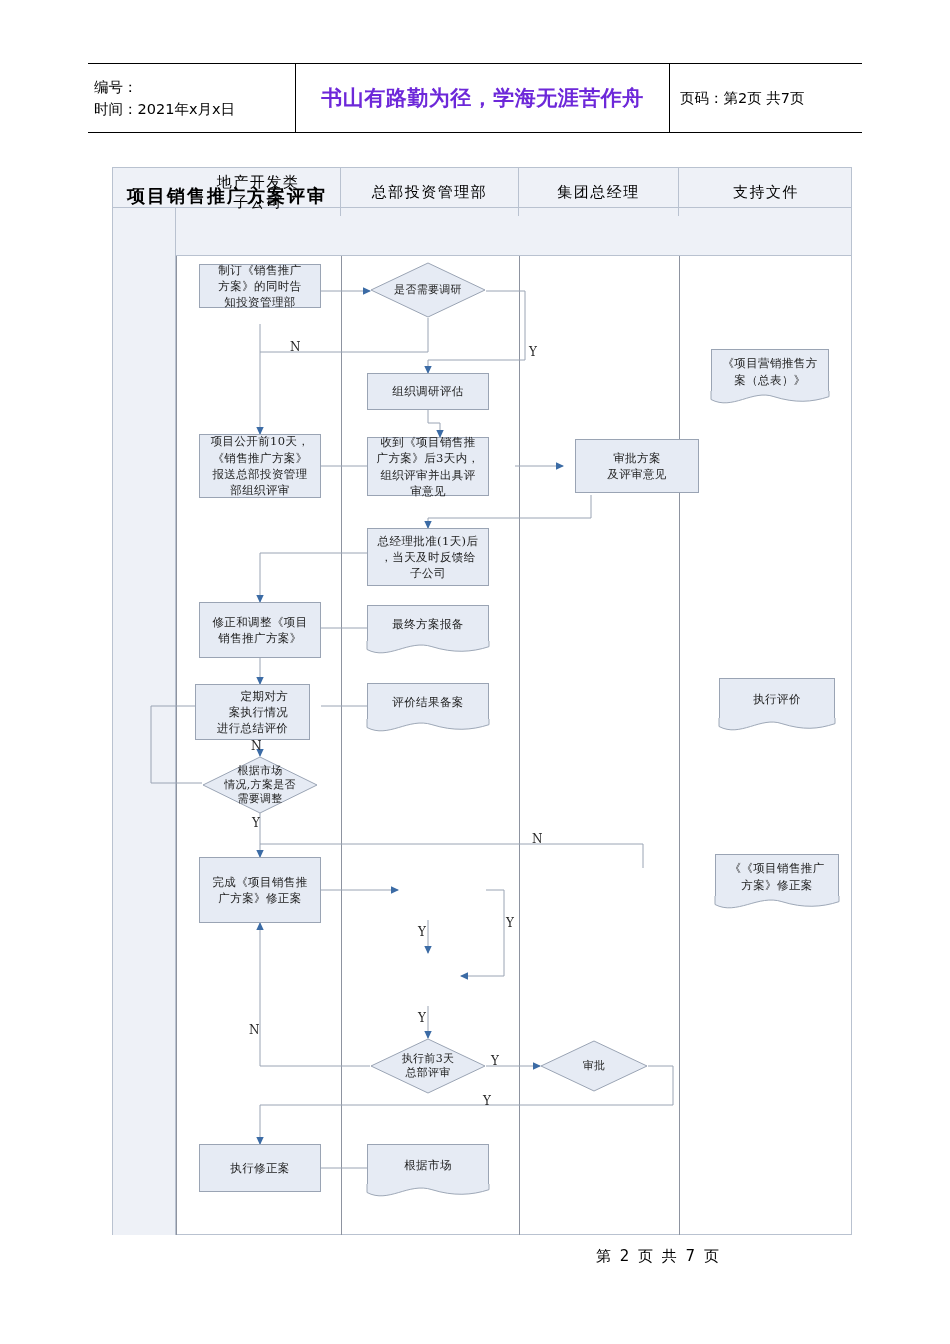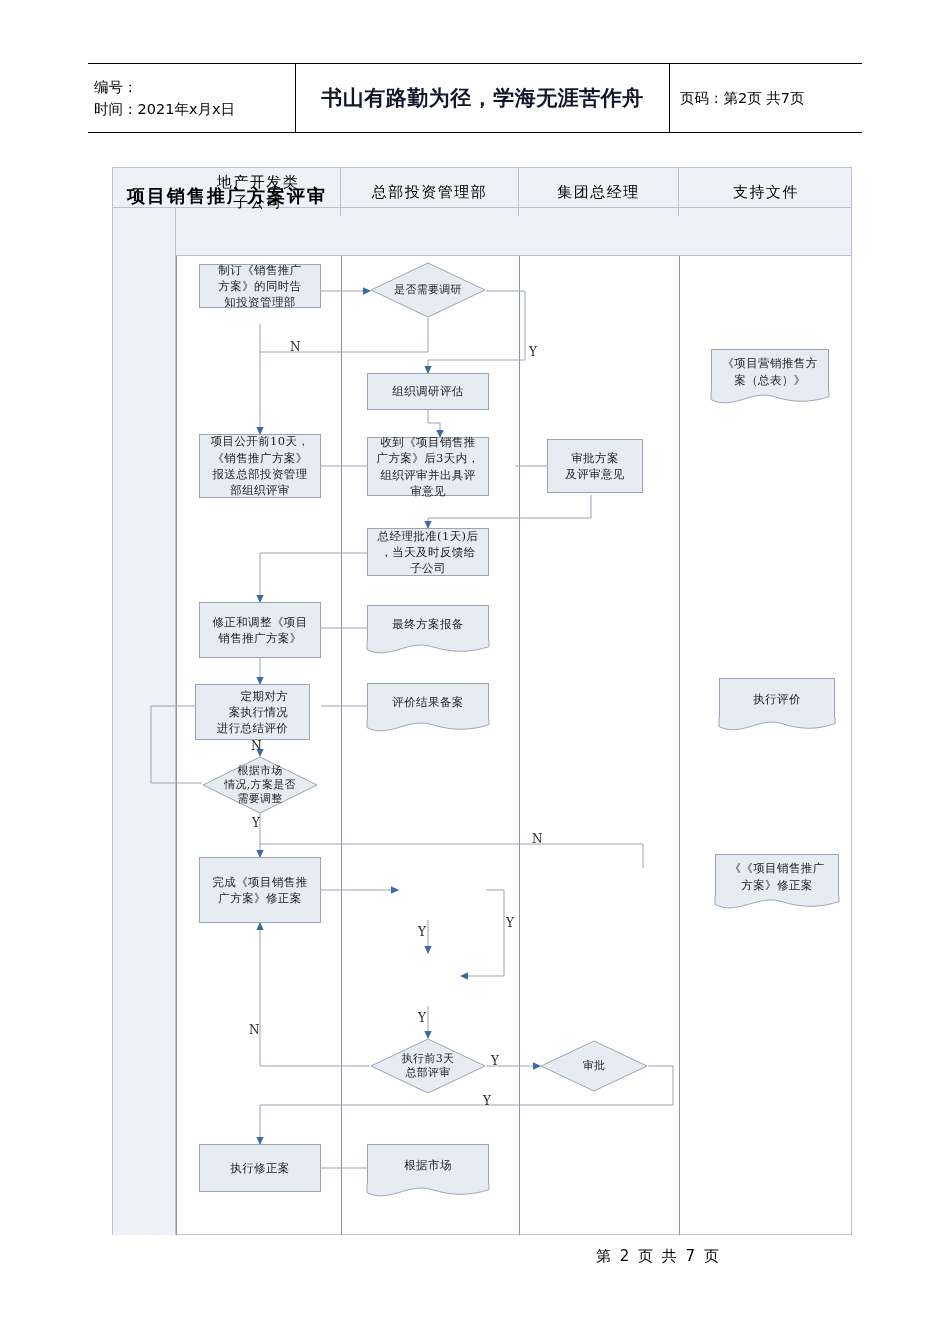--- a/index.html
+++ b/index.html
@@ -31,21 +31,21 @@
     border-right: 1.2px solid #000;
     font-size: 14.5px;
     line-height: 1.55;
     font-family: "DejaVu Sans", "Liberation Sans", sans-serif;
   }
   .hdr-mid {
     flex: 1;
     border-right: 1.2px solid #000;
     align-items: center;
     justify-content: center;
-    color: #0f172a;
+    color: #6d28d9;
     font-size: 21px;
     font-weight: bold;
     letter-spacing: .5px;
     font-family: Liberation Serif, serif;
   }
   .hdr-right {
     width: 192px;
     padding-left: 10px;
     font-size: 14.5px;
   }
@@ -305,21 +305,21 @@
     <div class="diamond-label">是否需要调研</div>
   </div>
 
   <div class="node proc" style="left:254px; top:205px; width:122px; height:37px;">组织调研评估</div>
 
   <div class="node proc" style="left: 254px; top: 269px; width: 122px; height: 59px; white-space: pre-line;">收到《项目销售推
 广方案》后3天内，
 组织评审并出具评
 审意见</div>
 
-  <div class="node proc" style="left: 254px; top: 360px; width: 122px; height: 48px; white-space: pre-line;">总经理批准(1天)后
+  <div class="node proc" style="left: 254px; top: 360px; width: 122px; height: 58px; white-space: pre-line;">总经理批准(1天)后
 ，当天及时反馈给
 子公司</div>
 
   <div class="node doc-shape" style="left:254px; top:437px; width:122px; height:38px;">
     <span>最终方案报备</span>
     <svg class="doc-wave" viewBox="0 0 124 18" preserveAspectRatio="none">
       <path d="M0,0 L0,9 C22,21 42,-2 66,6 C88,13 106,12 124,6 L124,0 Z" fill="#e6ebf4" stroke="none"></path>
       <path d="M0,9 C22,21 42,-2 66,6 C88,13 106,12 124,6" fill="none" stroke="#9aa4b4" stroke-width="1"></path>
       <path d="M0,0 L0,9" stroke="#9aa4b4" stroke-width="1"></path>
       <path d="M124,0 L124,6" stroke="#9aa4b4" stroke-width="1"></path>
@@ -349,21 +349,21 @@
   <div class="node doc-shape" style="left:254px; top:976px; width:122px; height:42px;">
     <span>根据市场</span>
     <svg class="doc-wave" viewBox="0 0 124 18" preserveAspectRatio="none">
       <path d="M0,0 L0,9 C22,21 42,-2 66,6 C88,13 106,12 124,6 L124,0 Z" fill="#e6ebf4" stroke="none"></path>
       <path d="M0,9 C22,21 42,-2 66,6 C88,13 106,12 124,6" fill="none" stroke="#9aa4b4" stroke-width="1"></path>
       <path d="M0,0 L0,9" stroke="#9aa4b4" stroke-width="1"></path>
       <path d="M124,0 L124,6" stroke="#9aa4b4" stroke-width="1"></path>
     </svg>
   </div>
 
-  <div class="node proc" style="left: 434px; top: 271px; width: 96px; height: 54px; white-space: pre-line;">审批方案
+  <div class="node proc" style="left: 462px; top: 271px; width: 124px; height: 54px; white-space: pre-line;">审批方案
 及评审意见</div>
 
   <div class="diamond-wrap" style="left:427px; top:872px; width:108px; height:52px;">
     <svg width="108" height="52" viewBox="0 0 108 52">
       <polygon points="54,1 107,26 54,51 1,26" fill="#e6ebf4" stroke="#9aa4b4" stroke-width="1"></polygon>
     </svg>
     <div class="diamond-label">审批</div>
   </div>
 
   <div class="node doc-shape" style="left:598px; top:181px; width:118px; height:44px;">

